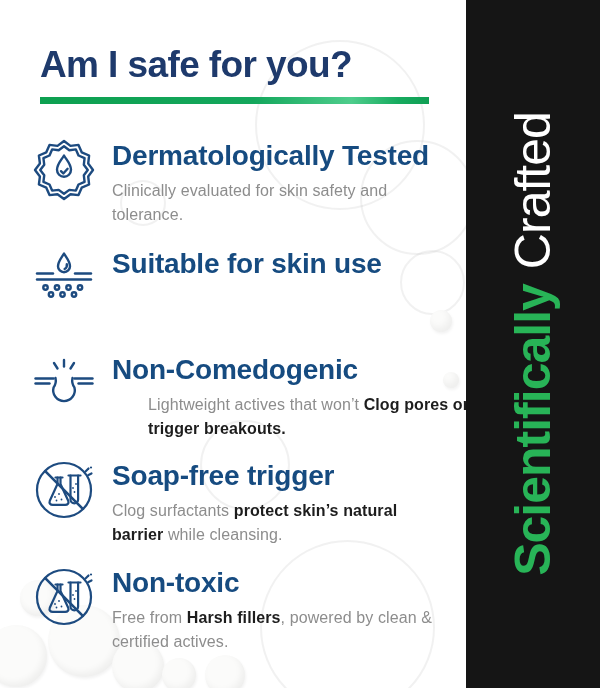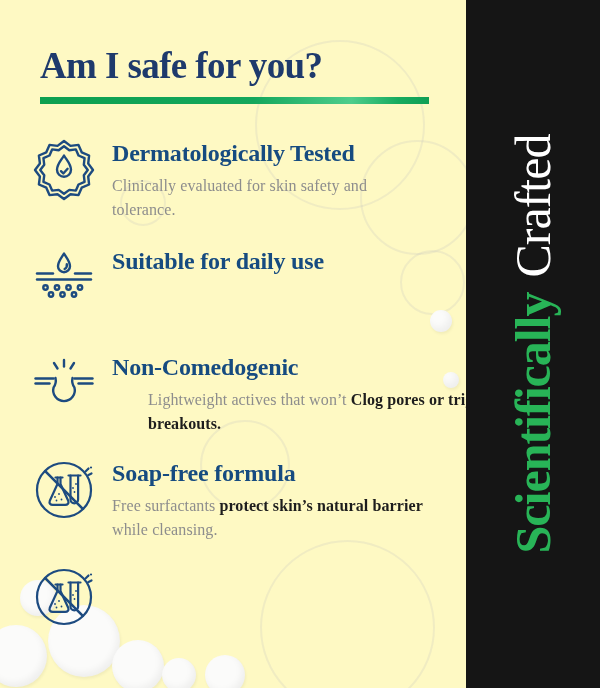--- a/index.html
+++ b/index.html
@@ -1,20 +1,20 @@
 <!DOCTYPE html>
 <html><head>
 <meta charset="utf-8">
 <style>
   * { margin:0; padding:0; box-sizing:border-box; }
   html,body { background:#e9e9e9; }
   .canvas {
     position:relative; width:600px; height:688px; overflow:hidden;
-    background:#fef9c3;
-    font-family:Liberation Serif, serif;
+    background:#ffffff;
+    font-family:Liberation Sans, sans-serif;
   }
   
   .bubble { position:absolute; border-radius:50%; pointer-events:none; }
   .ring   { border:2px solid rgba(190,190,190,0.22); }
   .blob   { background:#fbfbfa; box-shadow: inset -3px -4px 7px rgba(0,0,0,0.05), 1px 2px 3px rgba(0,0,0,0.05); }
 
   .content { position:absolute; inset:0; z-index:2; }
 
   .page-title {
     position:absolute; left:40px; top:44px;
@@ -22,21 +22,21 @@
   }
   .divider {
     position:absolute; left:40px; top:97px; width:389px; height:7px;
     background:linear-gradient(90deg,#0da050 0%,#14a75c 55%,#4ecd8c 80%,#17ab5f 92%,#109f54 100%);
   }
 
   .item { position:absolute; left:32px; display:flex; gap:16px; }
   .item .icon { width:64px; height:64px; flex:0 0 64px; }
   .item-text { padding-top:2px; }
   .item-text h2 {
-    font-size:24px; font-weight:bold; color:#164b80; letter-spacing:-0.2px;
+    font-size:28px; font-weight:bold; color:#164b80; letter-spacing:-0.2px;
   }
   .desc {
     margin-top:7px; font-size:16px; line-height:1.5; color:#8d8d8d; letter-spacing:0.1px;
   }
   .desc .b { color:#1d1d1d; font-weight:bold; }
 
   
   .sidebar {
     position:absolute; left:466px; top:0; width:134px; height:688px;
     background:#151515; z-index:3;
@@ -103,21 +103,21 @@
           <circle cx="13.5" cy="41.5" r="2.2"></circle>
             <circle cx="25" cy="41.5" r="2.2"></circle>
             <circle cx="36.5" cy="41.5" r="2.2"></circle>
             <circle cx="48" cy="41.5" r="2.2"></circle>
           <circle cx="19" cy="48.5" r="2.2"></circle>
             <circle cx="30.5" cy="48.5" r="2.2"></circle>
             <circle cx="42" cy="48.5" r="2.2"></circle>
         </g>
       </svg>
       <div class="item-text">
-        <h2>Suitable for daily use</h2>
+        <h2>Suitable for skin use</h2>
       </div>
     </div>
 
     <div class="item" style="top:352px;justify-content:center;">
       <svg class="icon" viewBox="0 0 64 64">
         <g fill="none" stroke="#1d4b80" stroke-width="2.4" stroke-linejoin="round" stroke-linecap="round">
           <path d="M3.5 26.5 H21.5"></path>
             <path d="M3.5 31.5 H17.5"></path>
           <path d="M42.5 26.5 H60.5"></path>
             <path d="M46.5 31.5 H60.5"></path>
@@ -152,23 +152,23 @@
             <circle cx="27" cy="36" r="0.9"></circle>
             <circle cx="24.5" cy="42.5" r="0.9"></circle>
             <circle cx="29.5" cy="41.5" r="0.9"></circle>
           <circle cx="41" cy="30" r="0.9"></circle>
             <circle cx="44" cy="26" r="0.9"></circle>
             <circle cx="42.5" cy="34" r="0.9"></circle>
           <circle cx="59" cy="9.5" r="1.1"></circle>
         </g>
       </svg>
       <div class="item-text">
-        <h2>Soap-free formula</h2>
+        <h2>Soap-free trigger</h2>
         <p class="desc" style="max-width:335px;">
-          <span>Free surfactants </span><span class="b">protect skin’s natural barrier</span><span> while cleansing.</span>
+          <span>Clog surfactants </span><span class="b">protect skin’s natural barrier</span><span> while cleansing.</span>
         </p>
       </div>
     </div>
 
     <div class="item" style="top:565px;">
       <svg class="icon" viewBox="0 0 64 64">
         <g fill="none" stroke="#1d4b80" stroke-width="2.2" stroke-linejoin="round" stroke-linecap="round">
           <circle cx="32" cy="32" r="27"></circle>
           <path d="M23.5 19.5 H30.5"></path>
           <path d="M25.5 19.5 V26 L17.8 42.8 C16.9 45.2 18.3 46.8 20.8 46.8 H33.2 C35.7 46.8 37.1 45.2 36.2 42.8 L28.5 26 V19.5"></path>
@@ -182,20 +182,26 @@
           <circle cx="23" cy="39" r="0.9"></circle>
             <circle cx="27" cy="36" r="0.9"></circle>
             <circle cx="24.5" cy="42.5" r="0.9"></circle>
             <circle cx="29.5" cy="41.5" r="0.9"></circle>
           <circle cx="41" cy="30" r="0.9"></circle>
             <circle cx="44" cy="26" r="0.9"></circle>
             <circle cx="42.5" cy="34" r="0.9"></circle>
           <circle cx="59" cy="9.5" r="1.1"></circle>
         </g>
       </svg>
+      <div class="item-text">
+        <h2>Non-toxic</h2>
+        <p class="desc" style="max-width:350px;">
+          <span>Free from </span><span class="b">Harsh fillers</span><span>, powered by clean &amp; certified actives.</span>
+        </p>
+      </div>
     </div>
   </div>
 
   <aside class="sidebar">
     <div class="sidebar-text">
       <span class="sci">Scientifically</span><span class="craft">Crafted</span>
     </div>
   </aside>
 
 </div>

